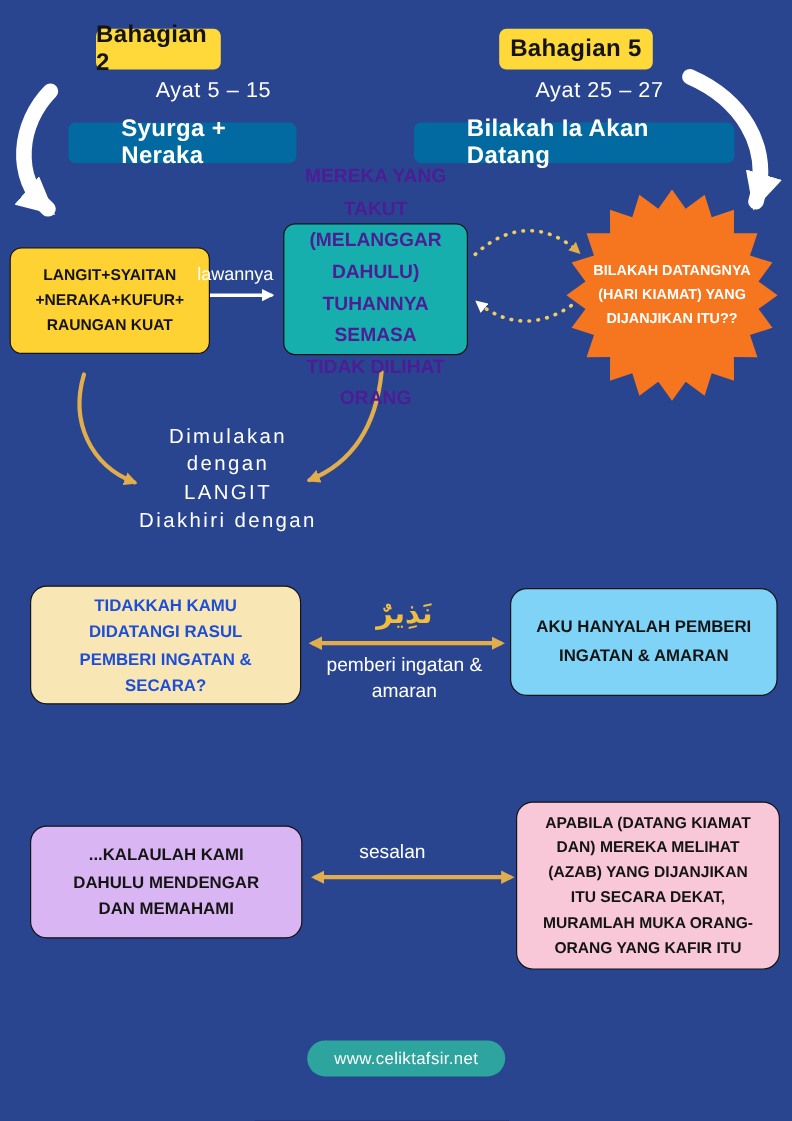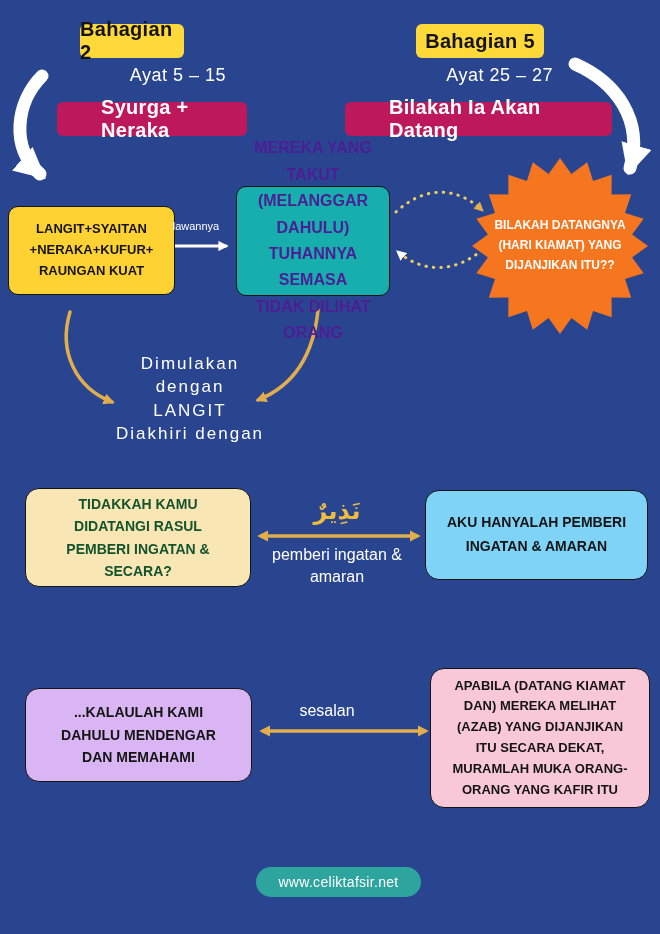--- a/index.html
+++ b/index.html
@@ -9,46 +9,46 @@
     position:relative; width:660px; height:934px; margin:0 auto;
     background:#2a4590; overflow:hidden;
   }
   .overlay { position:absolute; left:0; top:0; z-index:1; pointer-events:none; }
 
   .badge {
     position:absolute; z-index:2; display:flex; align-items:center; justify-content:center;
     border-radius:6px; font-size:20px; font-weight:bold; letter-spacing:.3px;
   }
   .badge.yellow { background:#ffd93a; color:#141414; }
-  .badge.red    { background:#be185d; color:#ffffff;padding-left:44px; }
+  .badge.red    { background:#0369a1; color:#ffffff;padding-left:44px; }
   .b-left  { left:80px;  top:24px;  width:104px; height:34px; }
   .b-right { left:416px; top:24px;  width:128px; height:34px; }
   .t-left  { left:57px;  top:102px; width:190px; height:34px; }
   .t-right { left:345px; top:102px; width:267px; height:34px; }
 
   .ayat {
     position:absolute; z-index:2; color:#fff; font-size:18px; text-align:right; letter-spacing:.5px;
   }
   .a-left  { left:60px;  top:65px; width:166px; }
   .a-right { left:408px; top:65px; width:145px; }
 
   .box {
     position:absolute; z-index:2; border:1.5px solid #141414;
     display:flex; flex-direction:column; align-items:center; justify-content:center;
     text-align:center; font-weight:bold;
   }
   .yellow-box { left:8px;   top:206px; width:167px; height:89px;  background:#ffd234; color:#141414; font-size:13px; line-height:1.6;  border-radius:10px; }
   .teal-box   { left:236px; top:186px; width:154px; height:110px; background:#17aeae; color:#4c1d95; font-size:16px; line-height:1.65; border-radius:10px; }
-  .cream-box  { left:25px;  top:488px; width:226px; height:99px;  background:#f8e7b4; color:#14532d; font-size:14px; line-height:1.6;  border-radius:14px; }
+  .cream-box  { left:25px;  top:488px; width:226px; height:99px;  background:#f8e7b4; color:#1d4ed8; font-size:14px; line-height:1.6;  border-radius:14px; }
   .blue-box   { left:425px; top:490px; width:223px; height:90px;  background:#7ed3f7; color:#141414; font-size:14px; line-height:1.7;  border-radius:14px; }
   .purple-box { left:25px;  top:688px; width:227px; height:94px;  background:#d9b6f3; color:#141414; font-size:14px; line-height:1.6;  border-radius:14px; }
   .pink-box   { left:430px; top:668px; width:220px; height:140px; background:#f8c8d8; color:#141414; font-size:13px; line-height:1.6;  border-radius:14px; }
 
   .label { position:absolute; z-index:2; color:#fff; text-align:center; }
-  .lawannya { left:156px; top:220px; width:80px;  font-size:11px; }
+  .lawannya { left:156px; top:220px; width:80px;  font-size:15px; }
   .pemberi  { left:252px; top:544px; width:170px; font-size:16px; line-height:1.35; }
   .sesalan  { left:277px; top:702px; width:100px; font-size:16px; }
 
   .arabic {
     position:absolute; z-index:2; left:287px; top:497px; width:100px; text-align:center;
     color:#efbe3f; font-size:24px; font-weight:bold; font-family:"DejaVu Sans", sans-serif;
   }
 
   .center-note {
     position:absolute; z-index:2; left:100px; top:353px; width:180px;

